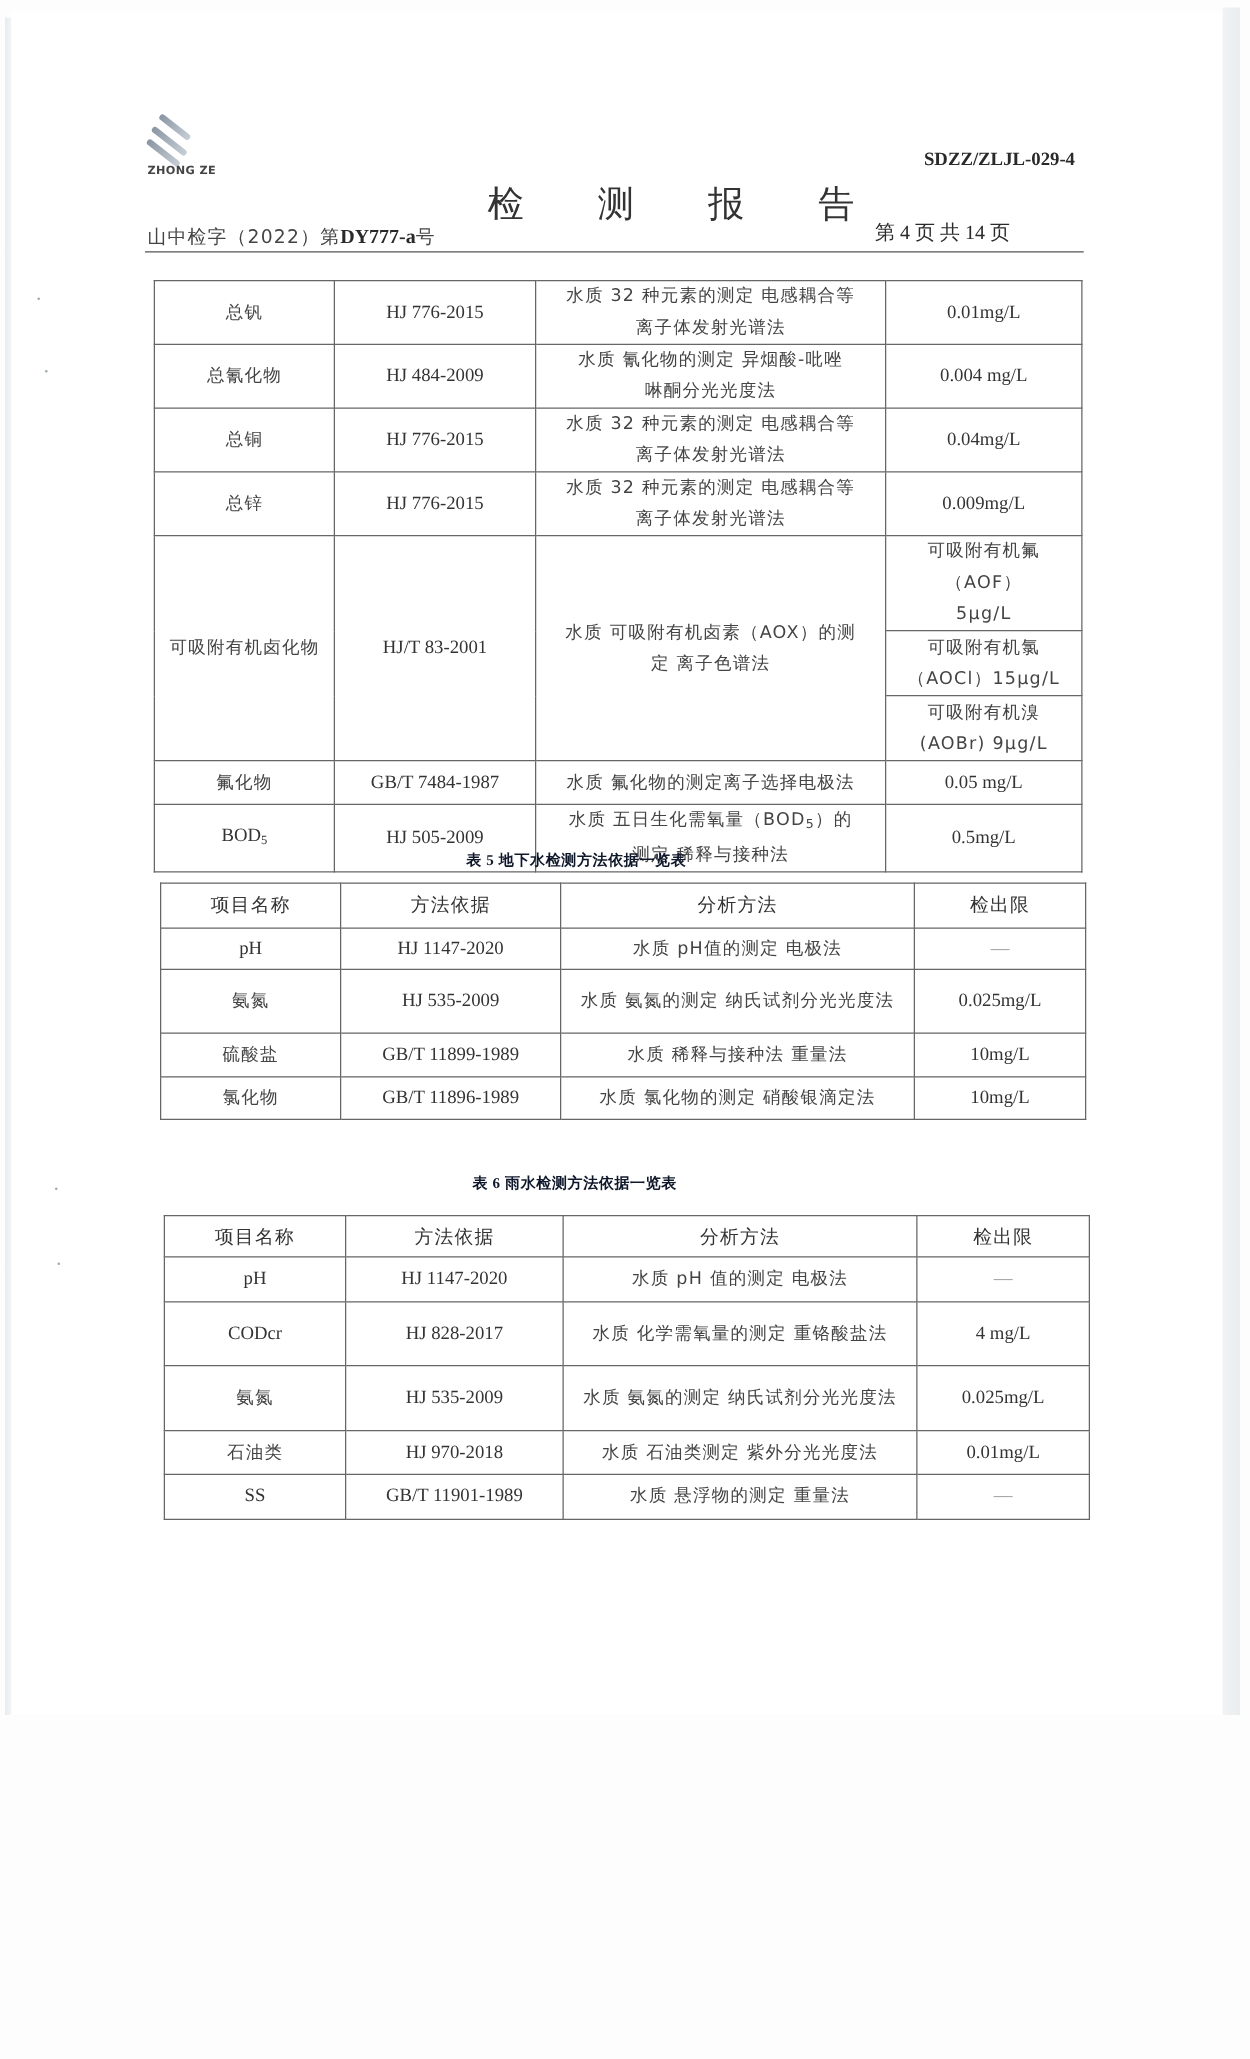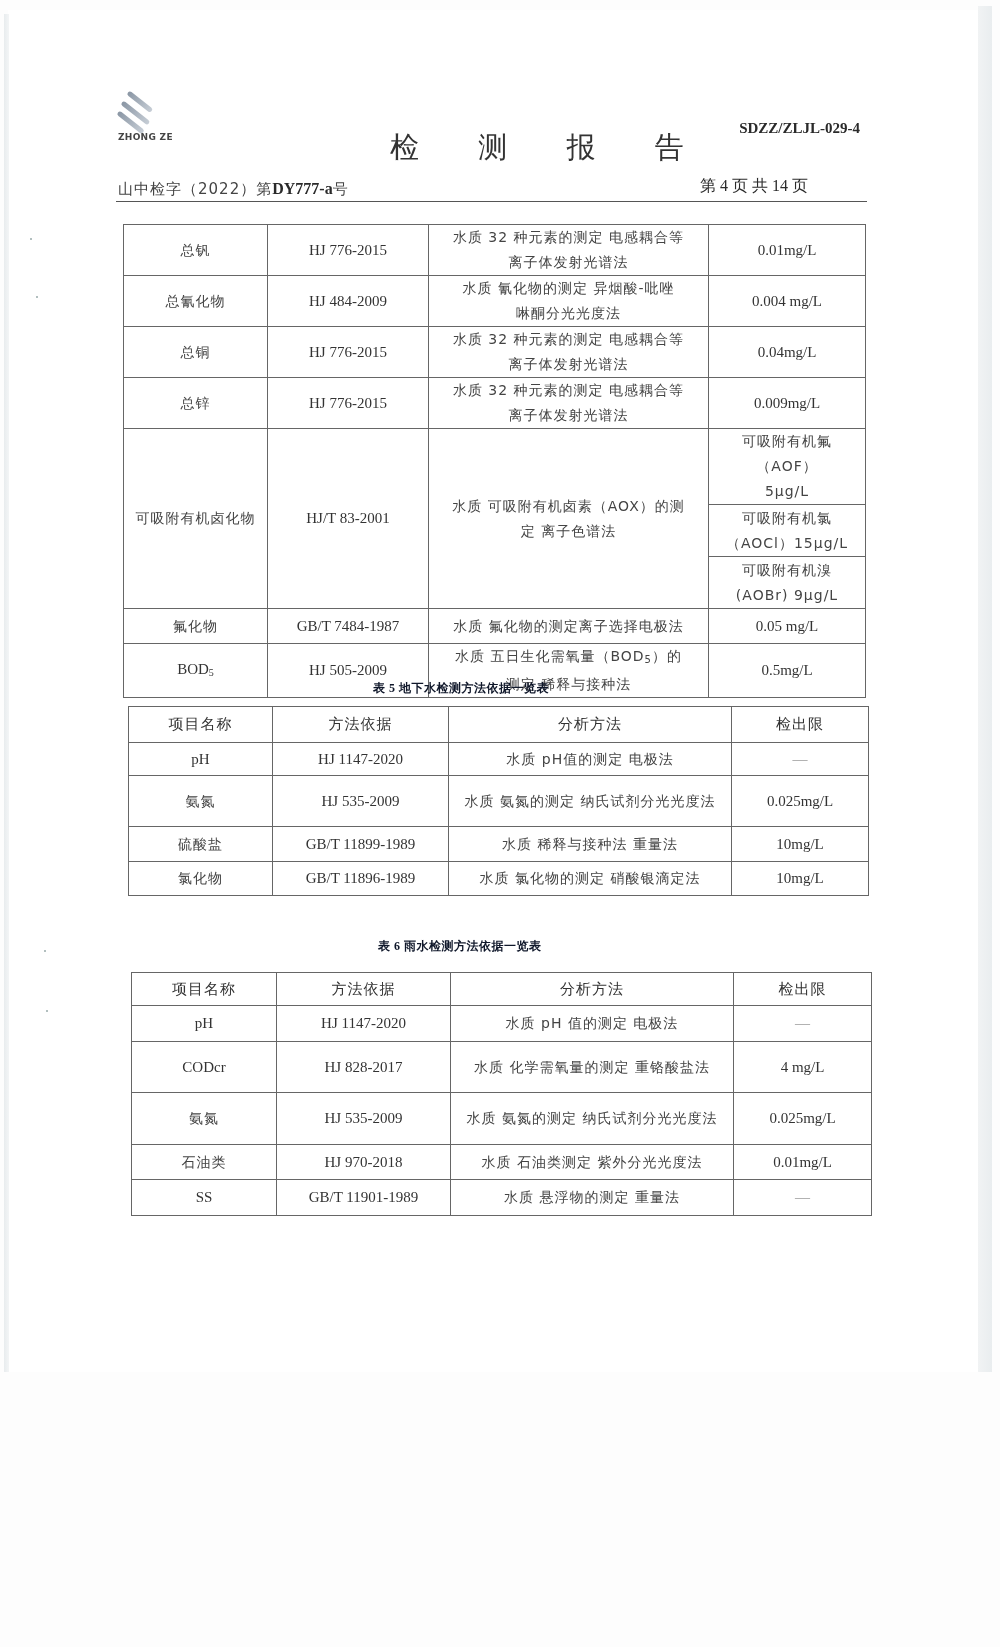--- a/index.html
+++ b/index.html
@@ -33,21 +33,21 @@
   .logo-text {
     position: absolute; left: 118px; top: 132px;
     font-family: "DejaVu Sans", sans-serif; font-size: 9px; font-weight: bold;
     letter-spacing: 0.3px; color: #444;
   }
   .doc-code {
     position: absolute; right: 140px; top: 120px;
     font-size: 15px; font-weight: bold; color: #2a2a2a;
   }
   .doc-title {
-    position: absolute; left: 390px; top: 128px;
+    position: absolute; left: 390px; top: 144px;
     font-size: 29px; letter-spacing: 25px; color: #333;
     font-family: "DejaVu Sans", sans-serif;
   }
   .report-no {
     position: absolute; left: 118px; top: 180px; font-size: 16px; text-align: center;
   }
   .report-no b { font-weight: bold; }
   .page-no {
     position: absolute; left: 700px; top: 176px; font-size: 16px;
   }

